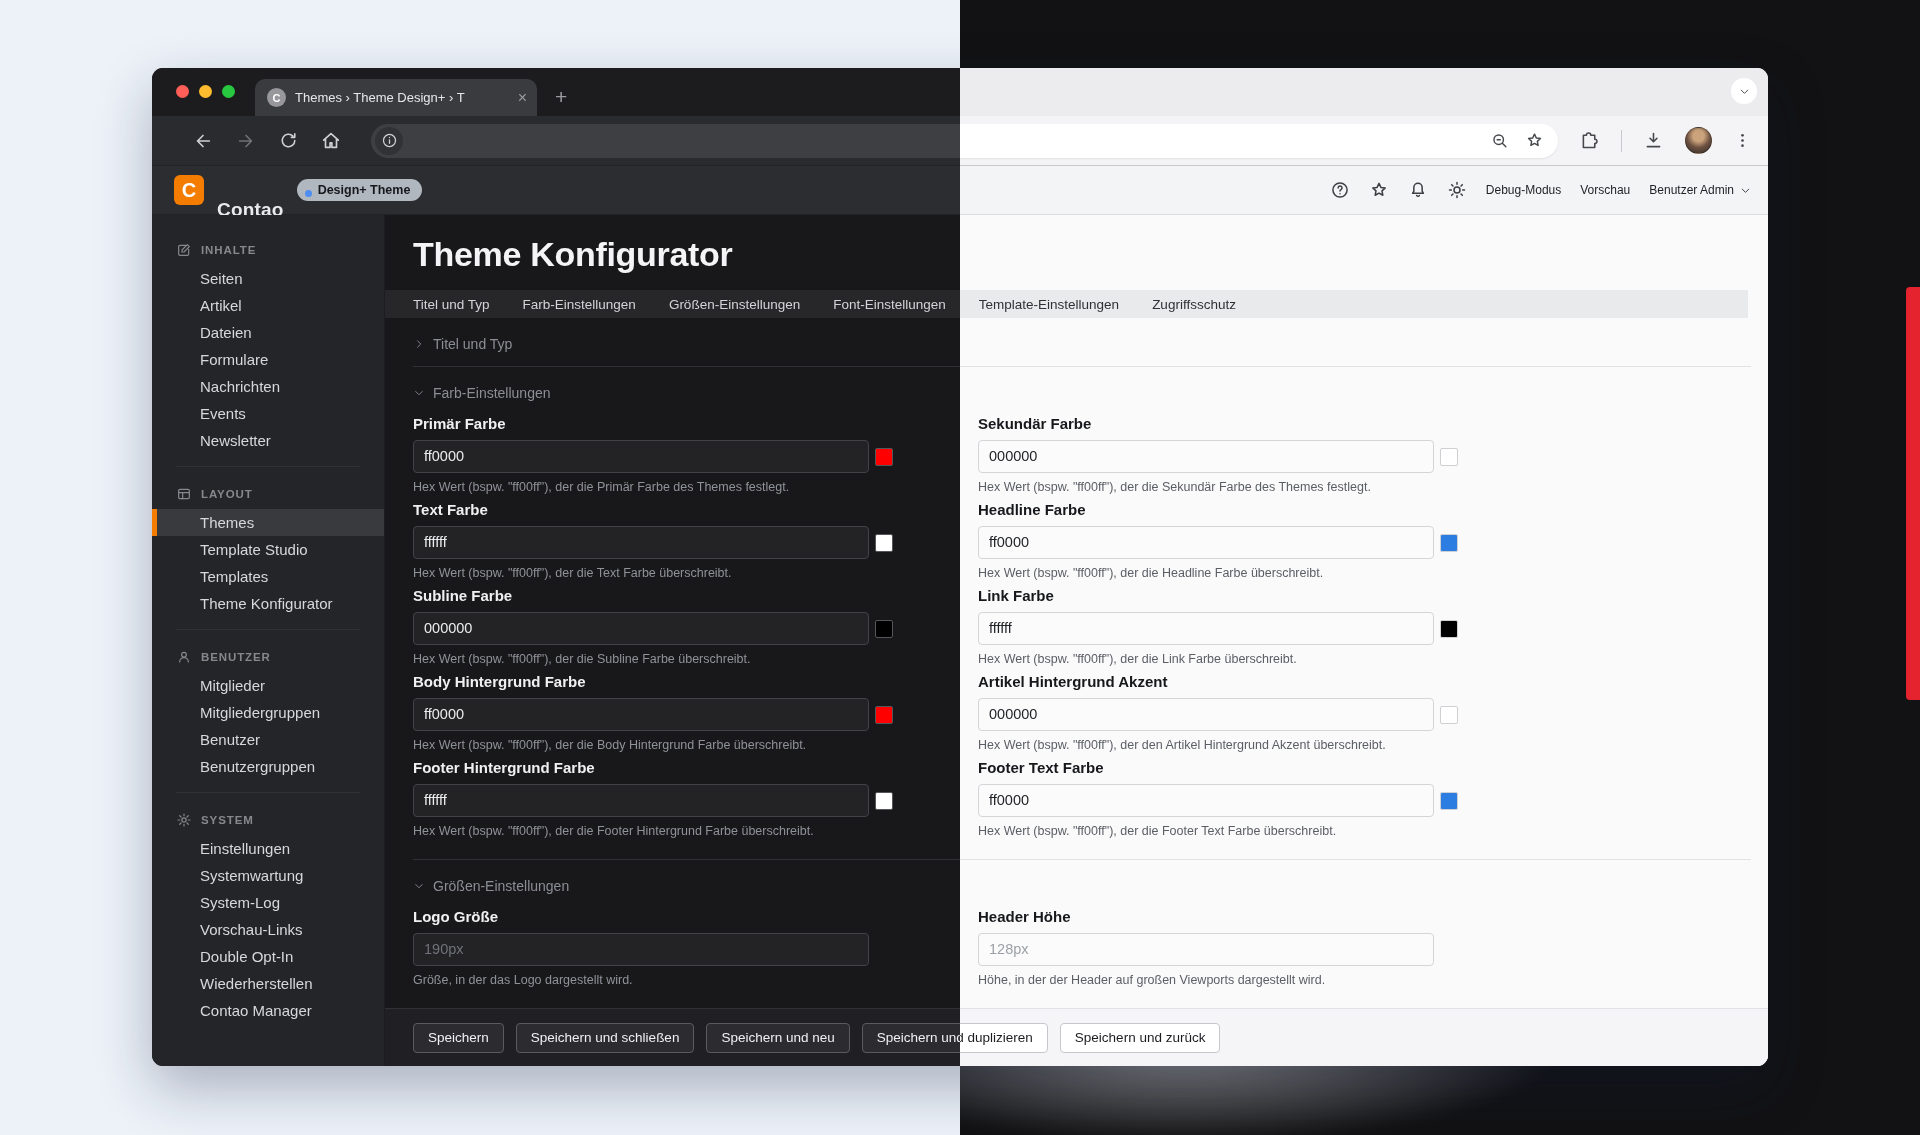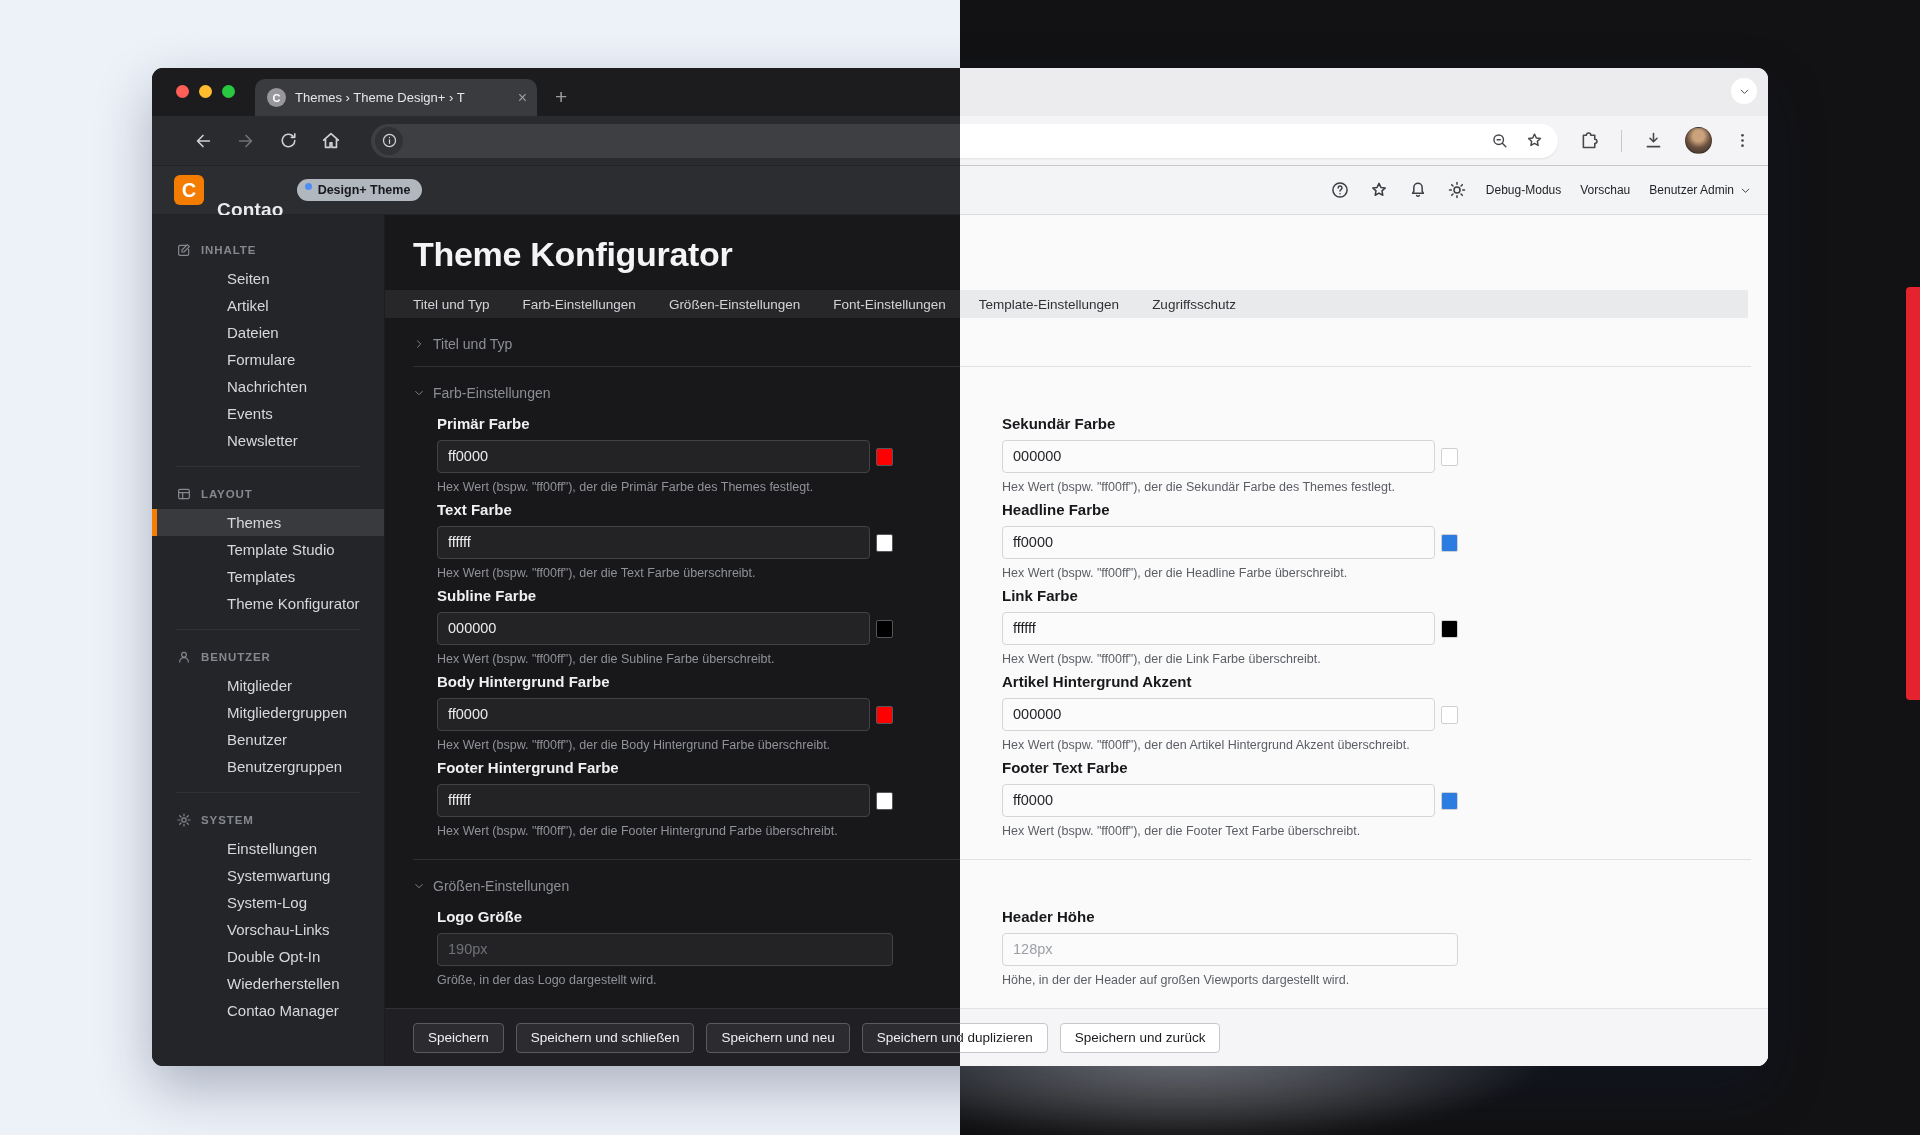--- a/index.html
+++ b/index.html
@@ -78,50 +78,50 @@
   .avatar { width:27px; height:27px; border-radius:50%;
             background:radial-gradient(circle at 50% 32%, #caa27c 0 26%, #6d5140 55%, #2f2b29 100%); border:1px solid rgba(0,0,0,.2); }
 
   
   .app-header { height:49px; flex:0 0 49px; background:var(--header); display:flex; align-items:center;
                 padding:0 16px 0 22px; gap:13px; border-bottom:1px solid rgba(0,0,0,.22); }
   .theme-light .app-header { border-bottom:1px solid #dcdde0; }
   .logo { width:30px; height:30px; border-radius:6px; background:#f47c00; color:#fff; font-weight:bold; font-size:20px;
           display:flex; align-items:center; justify-content:center; }
   .brand { font-size:19px; font-weight:bold; color:var(--header-text); letter-spacing:.2px;margin-top:39px; }
-  .badge { display:flex; align-items:flex-start; gap:6px; background:var(--badge-bg); color:var(--badge-text);
+  .badge { display:flex; align-items:flex-end; gap:6px; background:var(--badge-bg); color:var(--badge-text);
            border-radius:12px; padding:4px 12px 4px 8px; font-size:12.5px; font-weight:bold; }
   .badge .dot { width:7px; height:7px; border-radius:50%; background:#4e8df2; }
   .hdr-right { margin-left:auto; display:flex; align-items:center; gap:19px; color:var(--header-icon); }
   .hdr-text { font-size:12px; color:var(--header-text); white-space:nowrap; }
   .hdr-user { display:flex; align-items:center; gap:5px; }
 
   
   .app-body { flex:1; display:flex; min-height:0; }
   .sidebar { width:233px; flex:0 0 233px; background:var(--sidebar); padding-top:20px; overflow:hidden;
              border-right:1px solid rgba(0,0,0,.2); }
   .theme-light .sidebar { border-right:1px solid #e0e1e4; }
   .side-sec { display:flex; align-items:center; gap:9px; padding:7px 0 7px 24px; color:var(--side-sec);
               font-size:11.5px; font-weight:bold; letter-spacing:.9px; }
-  .side-item { padding:5px 8px 5px 75px; font-size:15px; color:var(--side-text); position:relative; white-space:nowrap; }
+  .side-item { padding:5px 8px 5px 48px; font-size:15px; color:var(--side-text); position:relative; white-space:nowrap; }
   .side-item.active { background:var(--side-active-bg); }
   .side-item.active::before { content:""; position:absolute; left:0; top:0; bottom:0; width:5px; background:#f47c00; }
   .side-divider { border-top:1px solid var(--divider); margin:12px 24px 12px 24px; }
 
   .main { flex:1; position:relative; padding:0 0 0 28px; overflow:hidden; background:var(--main); }
   .page-title { margin-top:20px; font-size:34px; font-weight:bold; color:var(--title); letter-spacing:-.3px; }
   .tabrow { margin:16px 20px 0 -28px; padding:0 14px 0 28px; height:28px; background:var(--tabrow);
             display:flex; align-items:center; gap:33px; }
   .tabrow-item { font-size:13.5px; color:var(--tabrow-text); white-space:nowrap; }
   .sec { display:flex; align-items:center; gap:8px; color:var(--sec-text); font-size:14px; margin-top:12px;
          padding:6px 0; width:1338px; }
   .sec.collapsed { border-bottom:1px solid var(--divider); padding-bottom:14px; }
   .formgrid { display:flex; gap:85px; margin-top:8px; }
   .fcol { width:480px; }
-  .field { margin-bottom:5px;margin-left:24px; }
+  .field { margin-bottom:5px; }
   .flabel { font-size:15px; font-weight:bold; color:var(--label); height:19px; }
   .frow { display:flex; align-items:center; gap:6px; margin-top:6px; }
   .finput { width:456px; height:33px; line-height:31px; padding:0 10px; font-size:14.5px; border-radius:4px;
             background:var(--input-bg); border:1px solid var(--input-border); color:var(--input-text); }
   .finput.placeholder { color:var(--ph); }
   .swatch { width:18px; height:18px; border-radius:2px; border:1px solid var(--swatch-border); }
   .fhint { margin-top:7px; font-size:12.5px; color:var(--hint); height:16px; }
   .hdivider { width:1338px; border-top:1px solid var(--divider); margin-top:14px; }
   .footerbar { position:absolute; left:0; right:0; bottom:0; height:58px; background:var(--footer);
                border-top:1px solid var(--divider); display:flex; align-items:center; gap:12px; padding-left:28px; }

